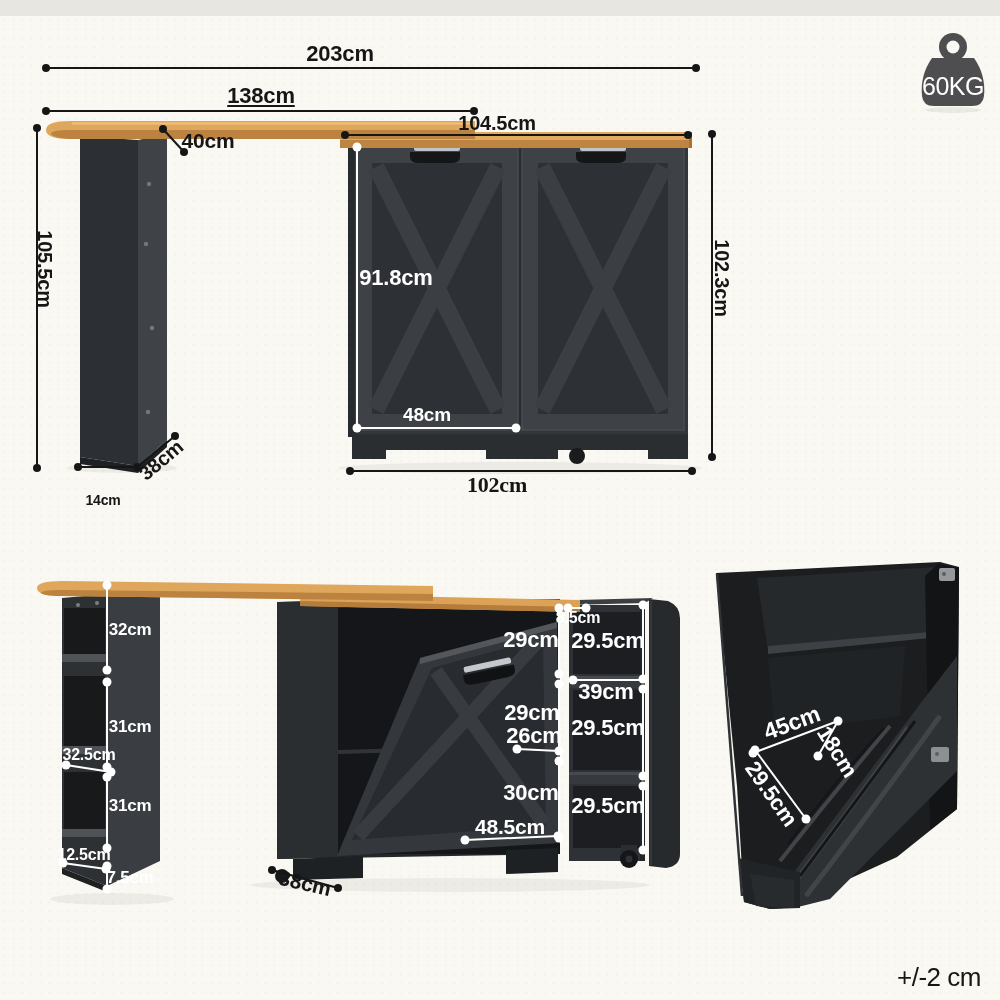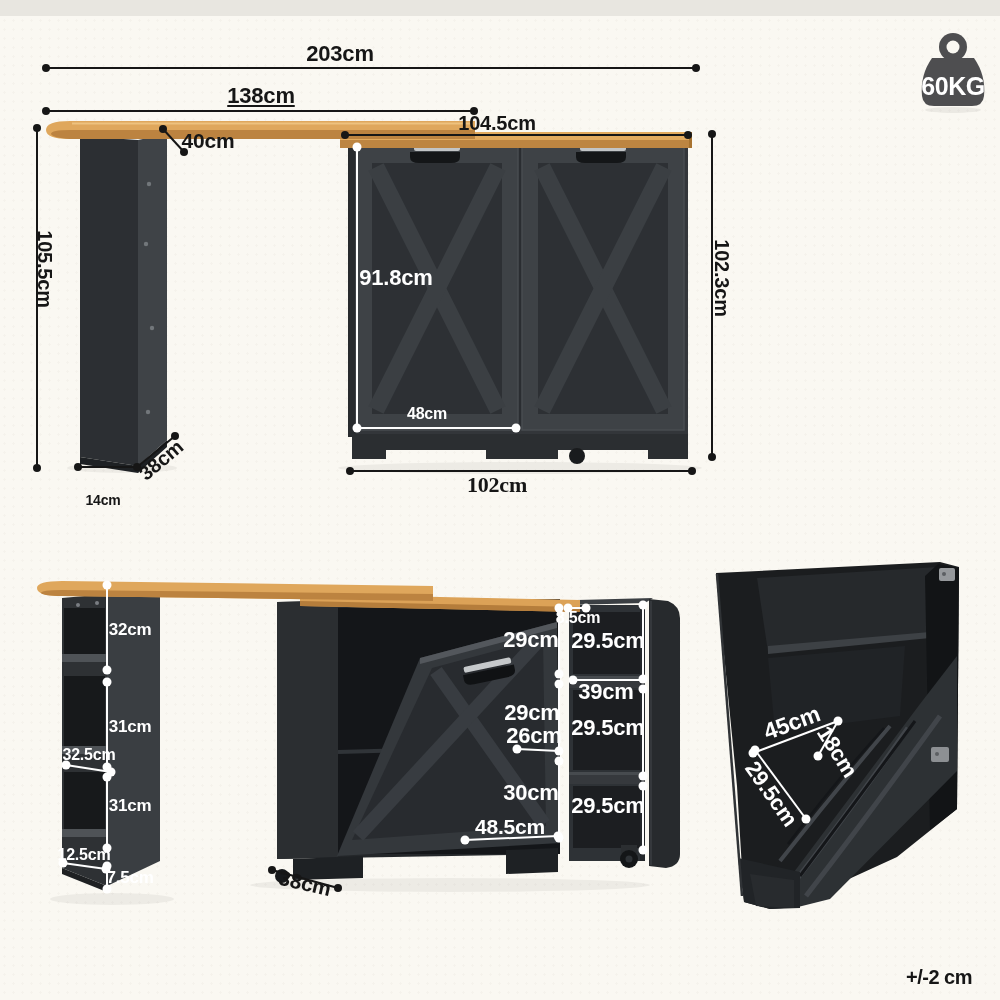--- a/index.html
+++ b/index.html
@@ -10,21 +10,21 @@
     background-size:9px 9px;
     font-family:"Liberation Sans","DejaVu Sans",sans-serif;
     overflow:hidden;
   }
   .stage > svg{position:absolute;left:0;top:0;}
   .lbl{
     position:absolute;transform:translate(-50%,-50%);
     font-weight:600;color:#161616;white-space:nowrap;letter-spacing:-0.2px;line-height:1;
   }
   .w{color:#ffffff;}
-  .heavy{font-weight:700;letter-spacing:-0.5px;}
+  .heavy{font-weight:400;letter-spacing:-0.5px;}
 </style>
 </head>
 <body>
 
 <div class="stage">
 
 <svg width="1000" height="1000" viewBox="0 0 1000 1000">
 
   <g>
     <ellipse cx="520" cy="452" rx="182" ry="6" fill="rgba(0,0,0,0.05)"></ellipse>
@@ -275,21 +275,21 @@
   </g>
 </svg>
 
 <div class="lbl" style="left:340px;top:38px;font-size:22px;">203cm</div>
 <div class="lbl" style="left:261px;top:80px;font-size:22px;text-decoration:underline;">138cm</div>
 <div class="lbl" style="left:497px;top:107px;font-size:20px;">104.5cm</div>
 <div class="lbl" style="left:208px;top:124px;font-size:21px;text-align:right;">40cm</div>
 <div class="lbl" style="left:45px;top:253px;font-size:20px;transform:translate(-50%,-50%) rotate(90deg);">105.5cm</div>
 <div class="lbl" style="left:722px;top:262px;font-size:20px;transform:translate(-50%,-50%) rotate(90deg);">102.3cm</div>
 <div class="lbl w" style="left:396px;top:262px;font-size:22px;">91.8cm</div>
-<div class="lbl w" style="left:427px;top:398px;font-size:16px;">48cm</div>
+<div class="lbl w" style="left:427px;top:398px;font-size:19px;">48cm</div>
 <div class="lbl" style="left:497px;top:469px;font-size:22px;font-family:Liberation Serif, serif;">102cm</div>
 <div class="lbl" style="left:103px;top:484px;font-size:14px;">14cm</div>
 <div class="lbl" style="left:161px;top:444px;font-size:20px;transform:translate(-50%,-50%) rotate(-40deg);">38cm</div>
 
 <div class="lbl w" style="left:130px;top:613px;font-size:17px;">32cm</div>
 <div class="lbl w" style="left:130px;top:710px;font-size:17px;">31cm</div>
 <div class="lbl w" style="left:89px;top:739px;font-size:16px;">32.5cm</div>
 <div class="lbl w" style="left:130px;top:789px;font-size:17px;">31cm</div>
 <div class="lbl w" style="left:84px;top:839px;font-size:16px;text-align:right;">12.5cm</div>
 <div class="lbl w" style="left:130px;top:861px;font-size:17px;">7.5cm</div>
@@ -304,15 +304,15 @@
 <div class="lbl w" style="left:608px;top:625px;font-size:22px;">29.5cm</div>
 <div class="lbl w" style="left:606px;top:676px;font-size:22px;">39cm</div>
 <div class="lbl w" style="left:608px;top:712px;font-size:22px;">29.5cm</div>
 <div class="lbl w" style="left:608px;top:790px;font-size:22px;">29.5cm</div>
 
 <div class="lbl w" style="left:792px;top:707px;font-size:23px;transform:translate(-50%,-50%) rotate(-20deg);">45cm</div>
 <div class="lbl w" style="left:837px;top:736px;font-size:22px;transform:translate(-50%,-50%) rotate(58deg);">18cm</div>
 <div class="lbl w" style="left:771px;top:778px;font-size:22px;transform:translate(-50%,-50%) rotate(55deg);">29.5cm</div>
 
 <div class="lbl w heavy" style="left:953px;top:70px;font-size:25px;">60KG</div>
-<div class="lbl heavy" style="left:939px;top:961px;font-size:20px;">+/-2 cm</div>
+<div class="lbl heavy" style="left:939px;top:961px;font-size:26px;">+/-2 cm</div>
 
 </div>
 
 </body></html>

